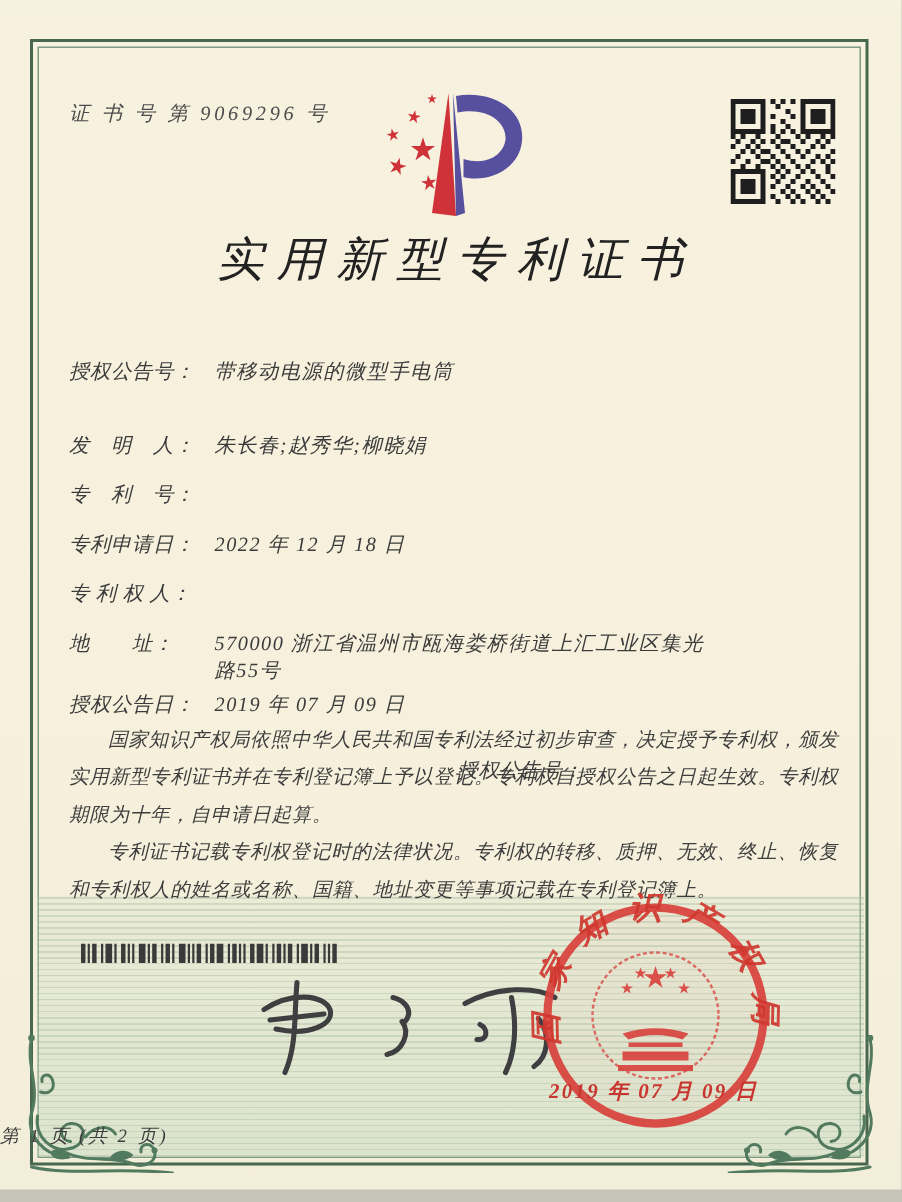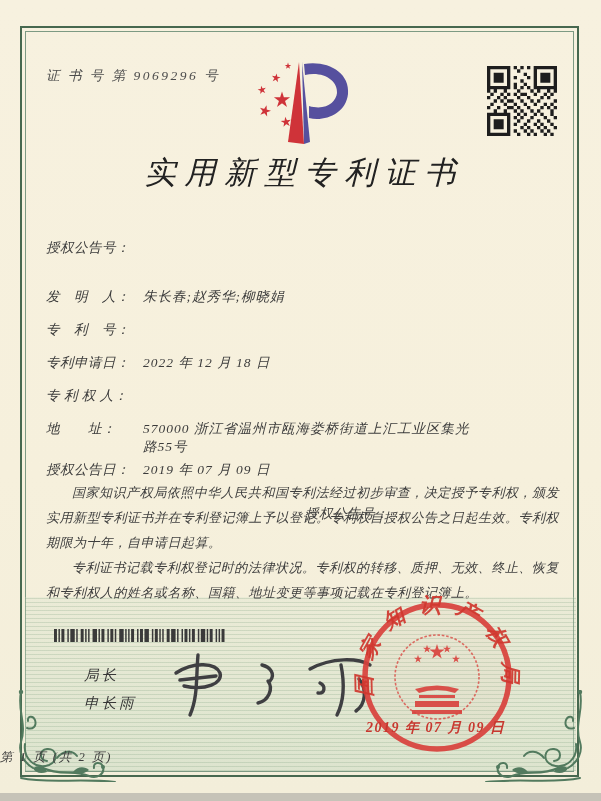--- a/index.html
+++ b/index.html
@@ -113,20 +113,21 @@
       M10 18h1v1h-1z M12 18h1v1h-1z M15 18h1v1h-1z M17 18h1v1h-1z M20 18h1v1h-1z
       M8 19h1v1H8z M11 19h1v1h-1z M13 19h1v1h-1z M16 19h1v1h-1z M18 19h1v1h-1z
       M9 20h1v1H9z M12 20h1v1h-1z M14 20h1v1h-1z M17 20h1v1h-1z M19 20h1v1h-1z"></path>
   </svg>
 
   <div class="title">实用新型专利证书</div>
 
   <div class="fields">
     <div class="frow" style="top:0">
       <span class="flabel">授权公告号：</span>
+      <span class="fvalue">带移动电源的微型手电筒</span>
     </div>
     <div class="frow" style="top:49px">
       <span class="flabel">发　明　人：</span>
       <span class="fvalue">朱长春;赵秀华;柳晓娟</span>
     </div>
     <div class="frow" style="top:82px">
       <span class="flabel">专　利　号：</span>
     </div>
     <div class="frow" style="top:115px">
       <span class="flabel">专利申请日：</span>
@@ -148,24 +149,20 @@
 
   <div class="paras">
     <p>国家知识产权局依照中华人民共和国专利法经过初步审查，决定授予专利权，颁发实用新型专利证书并在专利登记簿上予以登记。专利权自授权公告之日起生效。专利权期限为十年，自申请日起算。</p>
     <p>专利证书记载专利权登记时的法律状况。专利权的转移、质押、无效、终止、恢复和专利权人的姓名或名称、国籍、地址变更等事项记载在专利登记簿上。</p>
   </div>
 
   <svg class="barcode" width="172" height="13" viewBox="0 0 116 13" preserveAspectRatio="none">
     <path fill="#3a3a3a" d="M0 0h2v13H0z M3 0h1v13H3z M5 0h2v13H5z M9 0h1v13H9z M11 0h3v13h-3z M15 0h1v13h-1z M18 0h2v13h-2z M21 0h1v13h-1z M23 0h1v13h-1z M26 0h3v13h-3z M30 0h1v13h-1z M32 0h2v13h-2z M36 0h1v13h-1z M38 0h2v13h-2z M41 0h1v13h-1z M44 0h3v13h-3z M48 0h1v13h-1z M50 0h1v13h-1z M52 0h2v13h-2z M56 0h1v13h-1z M58 0h2v13h-2z M61 0h3v13h-3z M66 0h1v13h-1z M68 0h2v13h-2z M71 0h1v13h-1z M73 0h1v13h-1z M76 0h2v13h-2z M79 0h3v13h-3z M83 0h1v13h-1z M86 0h1v13h-1z M88 0h2v13h-2z M91 0h1v13h-1z M93 0h2v13h-2z M97 0h1v13h-1z M99 0h3v13h-3z M103 0h1v13h-1z M105 0h2v13h-2z M109 0h1v13h-1z M111 0h1v13h-1z M113 0h2v13h-2z"></path>
   </svg>
 
-  <div class="signer">
-    <div>局长</div>
-    <div>申长雨</div>
-  </div>
 
   <svg class="sig" width="235" height="85" viewBox="0 0 235 85">
     <g fill="none" stroke="#3f3f42" stroke-width="3.4" stroke-linecap="round" stroke-linejoin="round">
       <path d="M38 12 C36 34 38 54 30 72"></path>
       <path d="M16 30 C34 18 56 20 60 30 C63 40 46 48 24 43"></path>
       <path d="M20 37 L56 33"></path>
       <path d="M102 22 C110 24 116 31 110 38"></path>
       <path d="M108 38 C114 46 108 58 98 60"></path>
       <path d="M150 26 C172 14 198 15 210 22"></path>
       <path d="M181 22 C185 42 183 60 177 72"></path>

